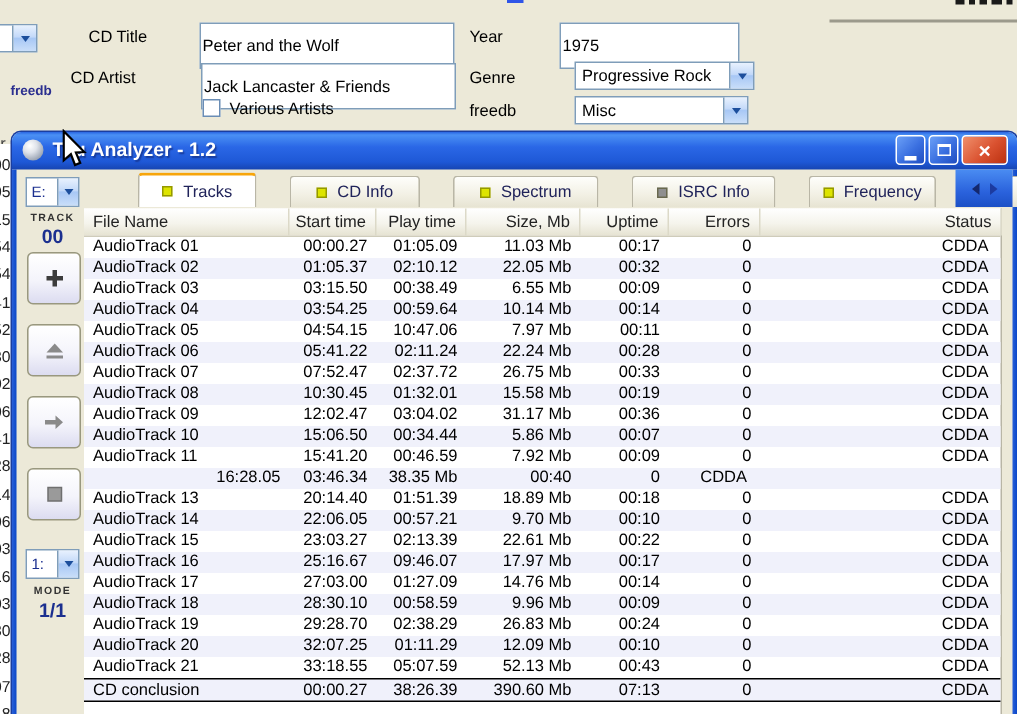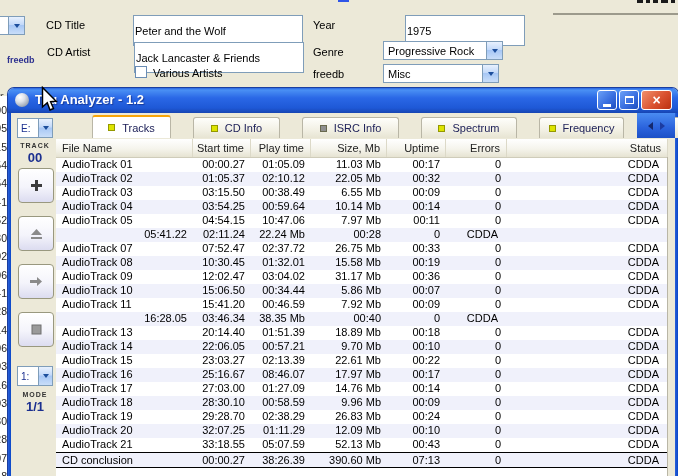--- a/index.html
+++ b/index.html
@@ -107,24 +107,24 @@
     <div class="topdash" style="left:671px;width:4px"></div>
     <div class="topline"></div>
 
     <div class="xp-combo" style="left:-30px;top:16px;width:55px">
       <span></span>
         <span class="combo-btn">
           <span class="chev"></span>
         </span>
     </div>
 
-    <div class="bglabel" style="left:46px;top:19px">CD Title</div>
+    <div class="bglabel" style="left:59px;top:19px">CD Title</div>
     <input class="xp-input" style="left: 133px; top: 15px; width: 170px;" value="Peter and the Wolf">
     <div class="bglabel" style="left:313px;top:19px">Year</div>
-    <input class="xp-input" style="left: 405px; top: 15px; width: 120px;" value="1975">
+    <input class="xp-input" style="left: 373px; top: 15px; width: 120px;" value="1975">
 
     <div class="bglabel" style="left:47px;top:46px">CD Artist</div>
     <input class="xp-input" style="left: 134px; top: 42px; width: 170px;" value="Jack Lancaster &amp; Friends">
     <div class="bglabel" style="left:313px;top:46px">Genre</div>
     <div class="xp-combo" style="left:383px;top:41px;width:120px">
       <span>Progressive Rock</span>
       <span class="combo-btn">
           <span class="chev"></span>
         </span>
     </div>
@@ -228,26 +228,26 @@
     <div class="tab-bar">
         <div class="tab active">
           <span class="led" style="background: rgb(221, 228, 0);"></span>
           <span>Tracks</span>
         </div>
         <div class="tab">
           <span class="led" style="background: rgb(221, 228, 0);"></span>
           <span>CD Info</span>
         </div>
         <div class="tab">
+          <span class="led" style="background: rgb(221, 228, 0);"></span>
+          <span>Spectrum</span>
+        </div>
+        <div class="tab">
           <span class="led" style="background: rgb(143, 143, 143);"></span>
           <span>ISRC Info</span>
-        </div>
-        <div class="tab">
-          <span class="led" style="background: rgb(221, 228, 0);"></span>
-          <span>Spectrum</span>
         </div>
         <div class="tab">
           <span class="led" style="background: rgb(221, 228, 0);"></span>
           <span>Frequency</span>
         </div>
         <div class="tab">
           <span class="led" style="background: rgb(221, 228, 0);"></span>
           <span>Help</span>
         </div>
       </div>
@@ -306,20 +306,21 @@
           <div class="trow grid7">
             <div class="tcell c0">AudioTrack 05</div>
             <div class="tcell c1">04:54.15</div>
             <div class="tcell c2">10:47.06</div>
             <div class="tcell c3">7.97 Mb</div>
             <div class="tcell c4">00:11</div>
             <div class="tcell c5">0</div>
             <div class="tcell c6">CDDA</div>
           </div>
           <div class="trow grid7 alt">
+            <div class="tcell c0">AudioTrack 06</div>
             <div class="tcell c1">05:41.22</div>
             <div class="tcell c2">02:11.24</div>
             <div class="tcell c3">22.24 Mb</div>
             <div class="tcell c4">00:28</div>
             <div class="tcell c5">0</div>
             <div class="tcell c6">CDDA</div>
           </div>
           <div class="trow grid7">
             <div class="tcell c0">AudioTrack 07</div>
             <div class="tcell c1">07:52.47</div>
@@ -396,21 +397,21 @@
             <div class="tcell c1">23:03.27</div>
             <div class="tcell c2">02:13.39</div>
             <div class="tcell c3">22.61 Mb</div>
             <div class="tcell c4">00:22</div>
             <div class="tcell c5">0</div>
             <div class="tcell c6">CDDA</div>
           </div>
           <div class="trow grid7 alt">
             <div class="tcell c0">AudioTrack 16</div>
             <div class="tcell c1">25:16.67</div>
-            <div class="tcell c2">08:46.07</div>
+            <div class="tcell c2">09:46.07</div>
             <div class="tcell c3">17.97 Mb</div>
             <div class="tcell c4">00:17</div>
             <div class="tcell c5">0</div>
             <div class="tcell c6">CDDA</div>
           </div>
           <div class="trow grid7">
             <div class="tcell c0">AudioTrack 17</div>
             <div class="tcell c1">27:03.00</div>
             <div class="tcell c2">01:27.09</div>
             <div class="tcell c3">14.76 Mb</div>

